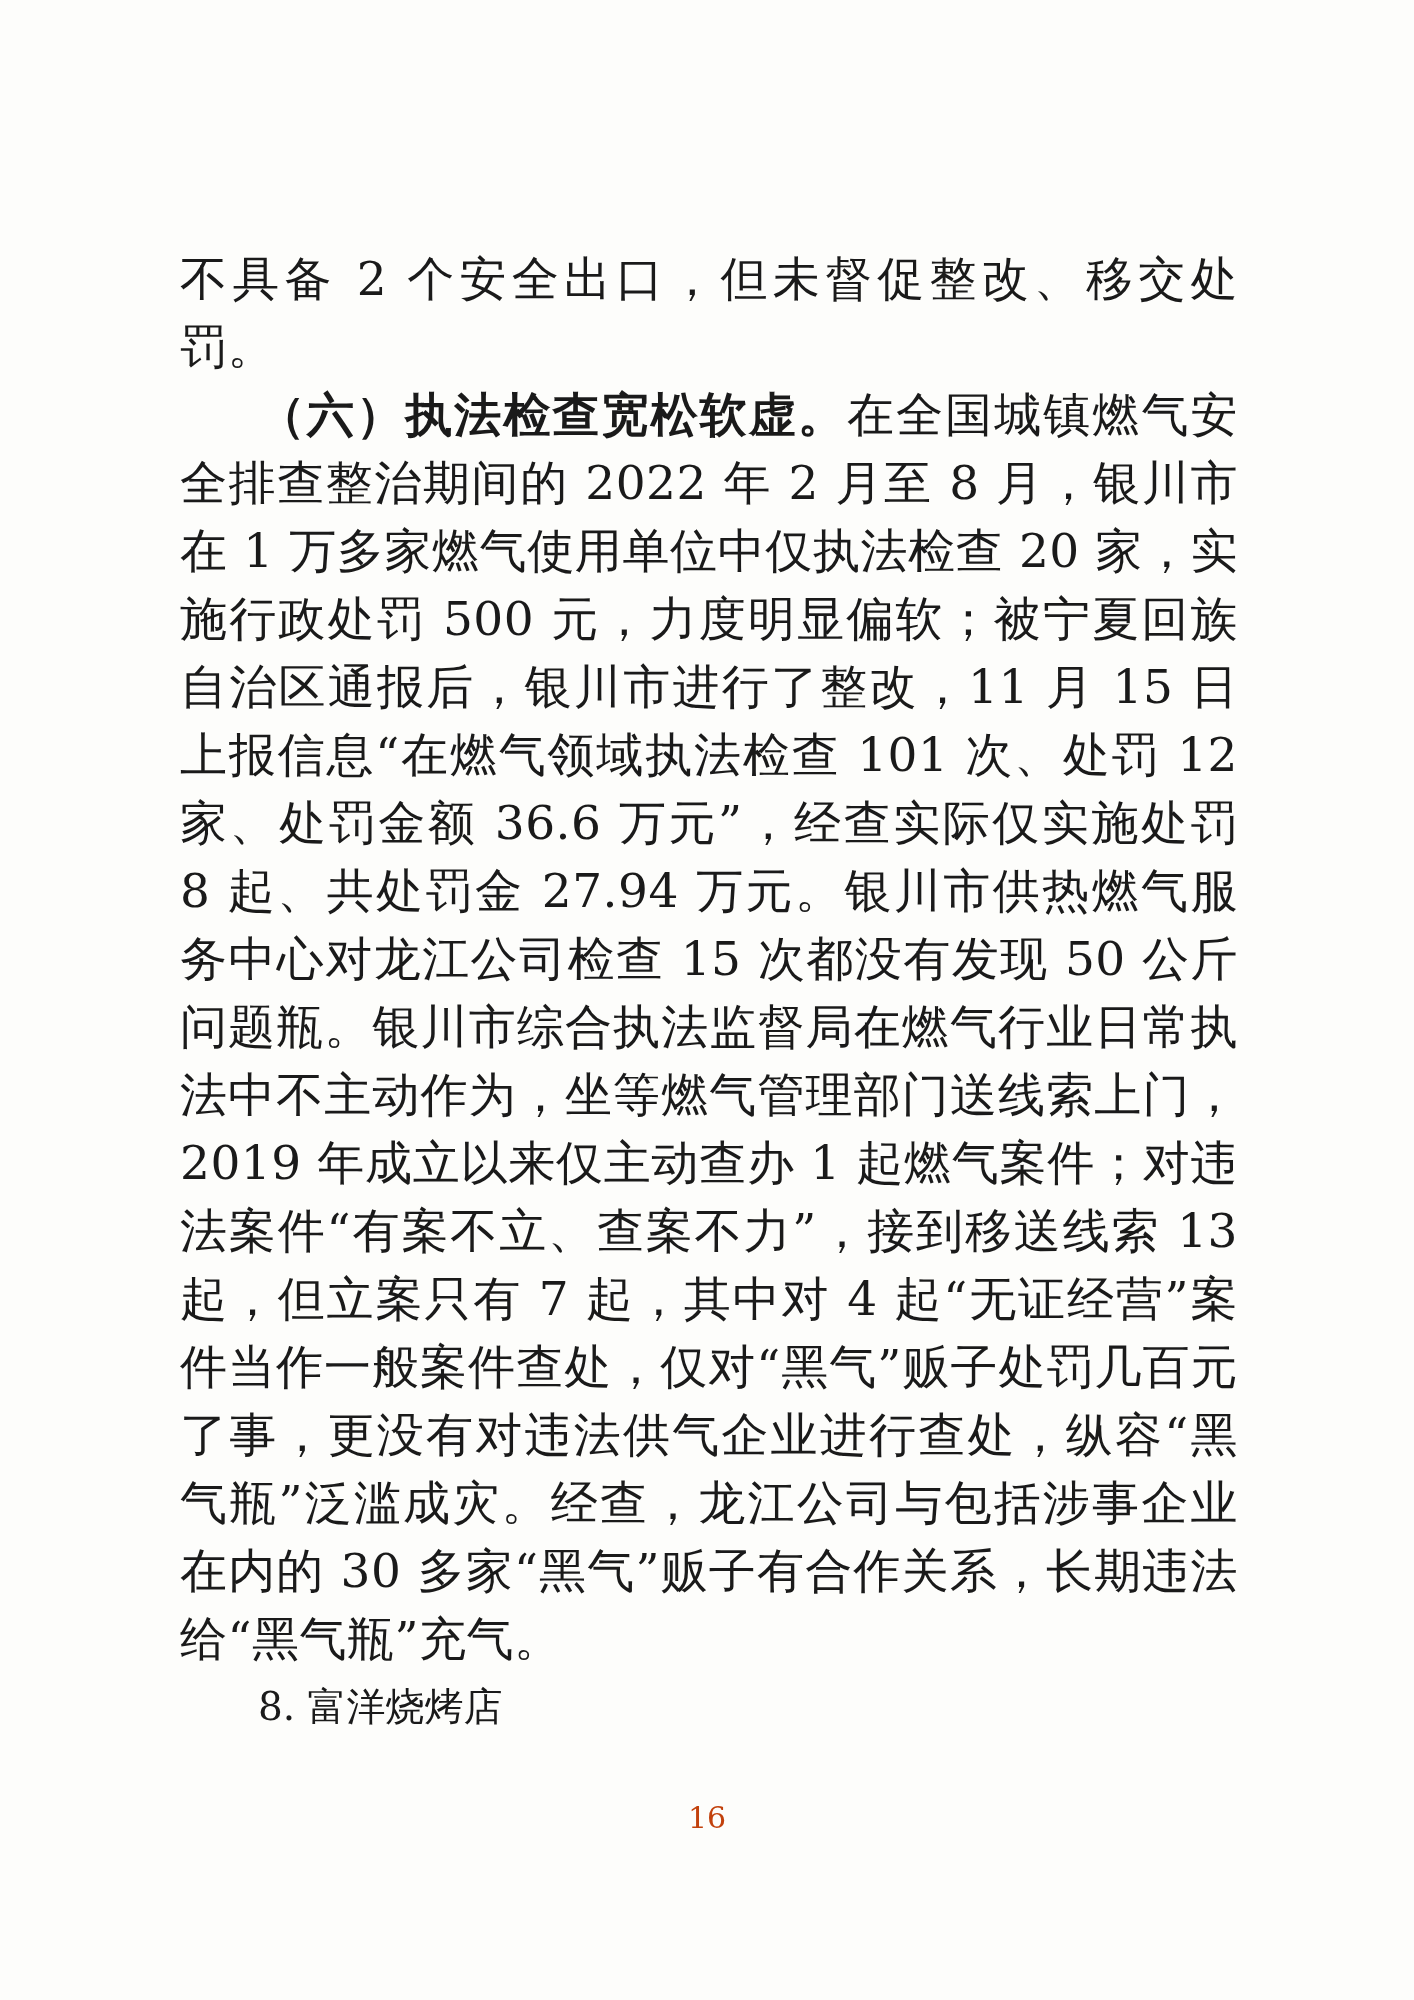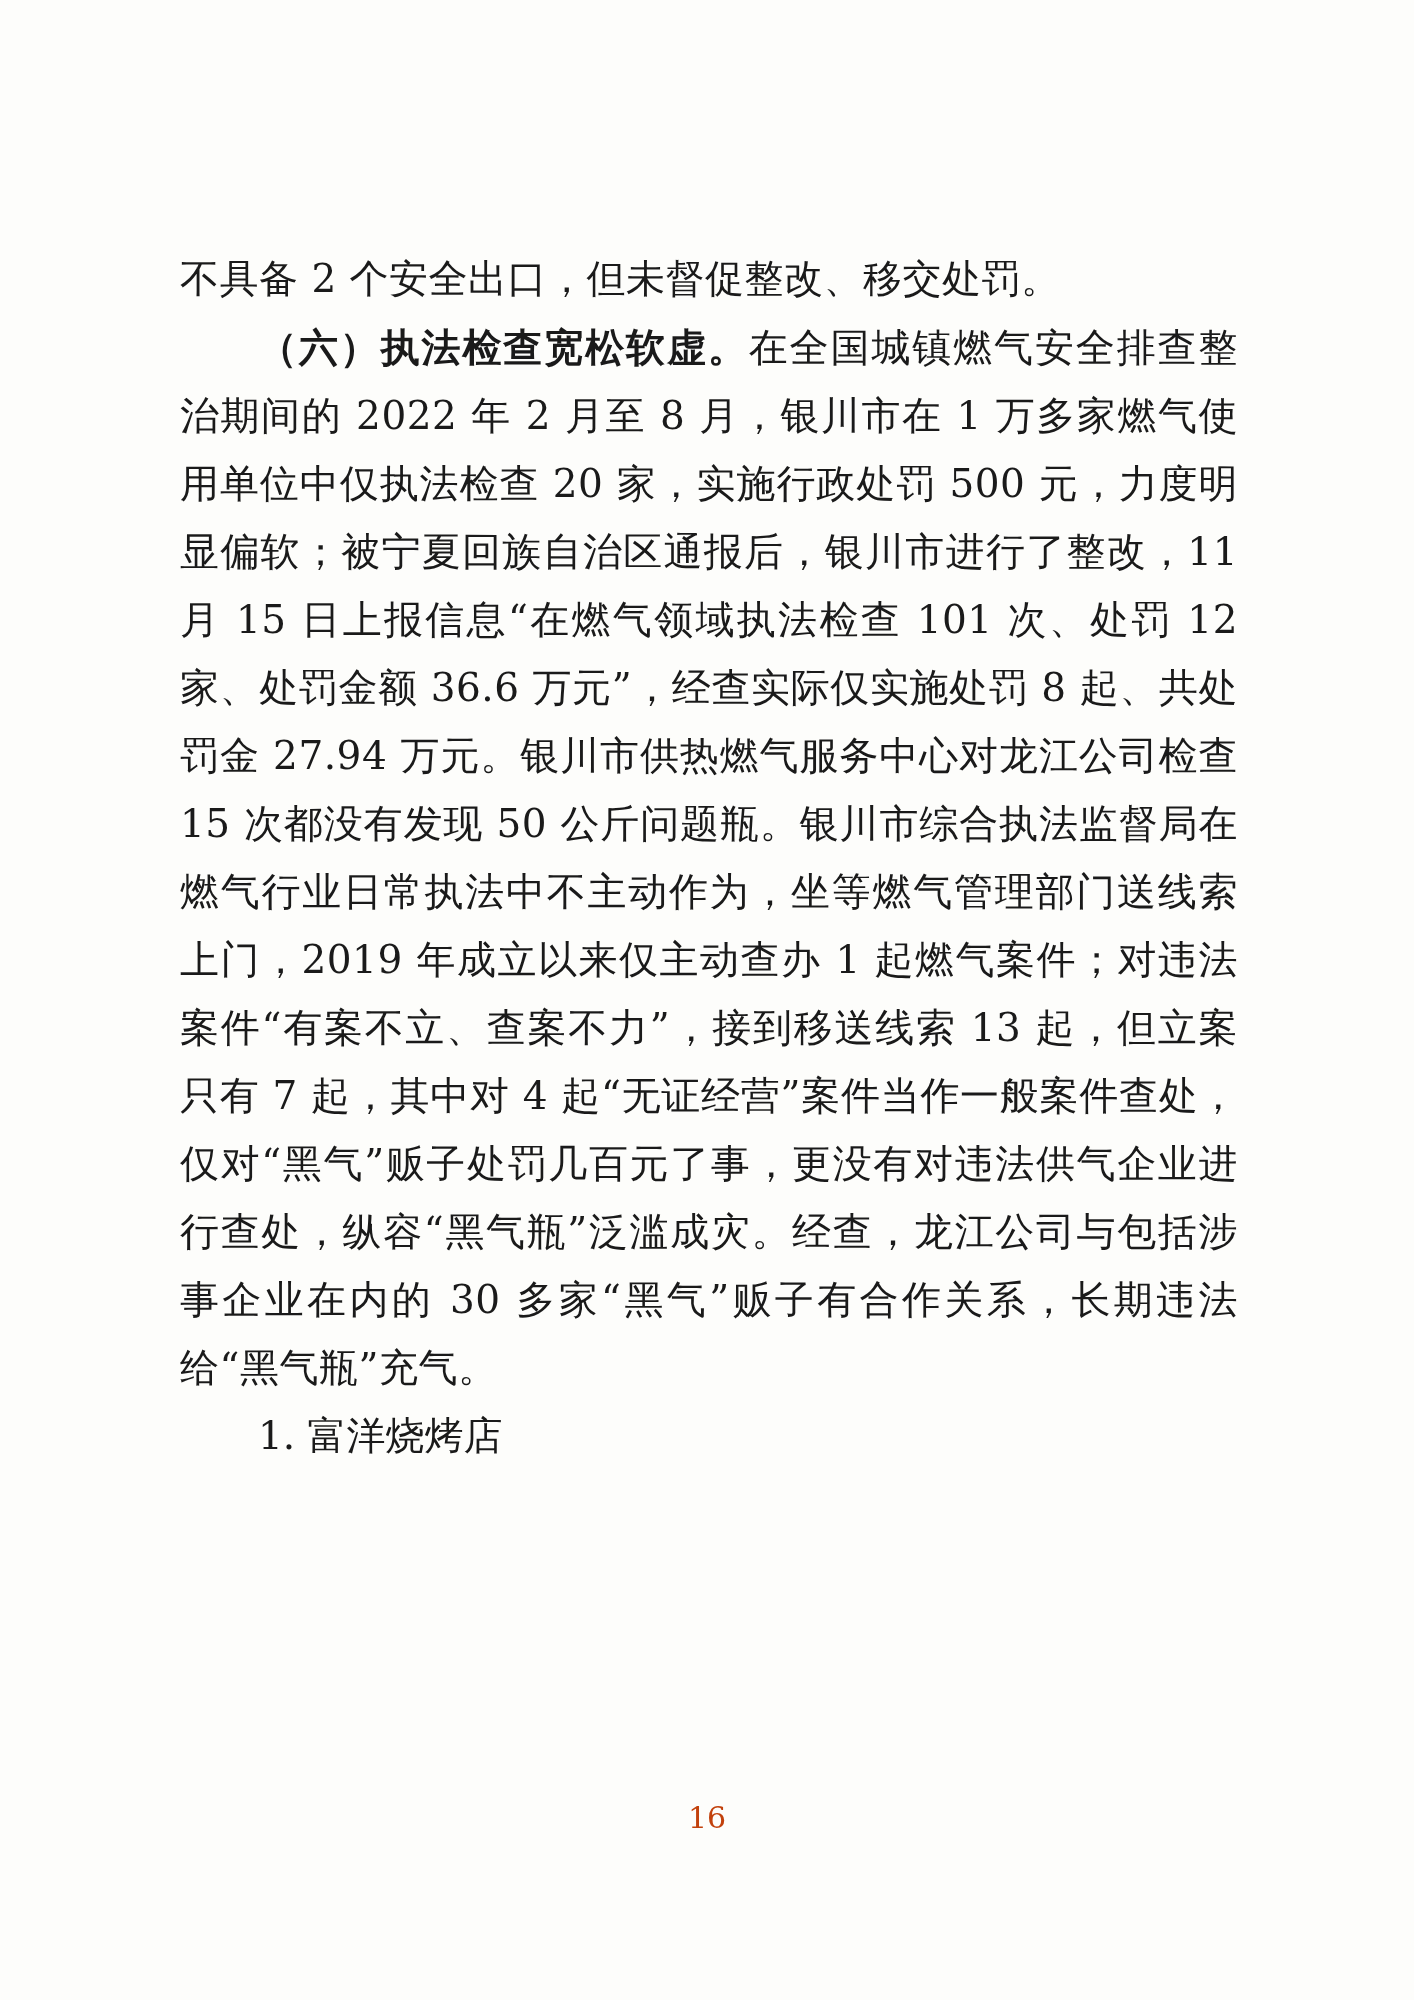--- a/index.html
+++ b/index.html
@@ -23,21 +23,21 @@
     height: 2000px;
     background: #fdfdfb;
   }
   .content {
     position: absolute;
     left: 180px;
     top: 245px;
     width: 1058px;
   }
   .para {
-    font-size: 39px;
+    font-size: 47px;
     line-height: 68px;
     text-align: justify;
     text-justify: inter-ideograph;
     letter-spacing: 0.5px;
     margin: 0 0 0 0;
   }
   .para.indent {
     text-indent: 78px;
   }
   .bold-run {
@@ -79,18 +79,18 @@
 
 <div class="page">
   <div class="content">
 
     <p class="para">不具备 2 个安全出口，但未督促整改、移交处罚。</p>
 
     <p class="para indent"><span class="bold-run">（六）执法检查宽松软虚。</span><span>在全国城镇燃气安全排查整治期间的 2022 年 2 月至 8 月，银川市在 1 万多家燃气使用单位中仅执法检查 20 家，实施行政处罚 500 元，力度明显偏软；被宁夏回族自治区通报后，银川市进行了整改，11 月 15 日上报信息“在燃气领域执法检查 101 次、处罚 12 家、处罚金额 36.6 万元”，经查实际仅实施处罚 8 起、共处罚金 27.94 万元。银川市供热燃气服务中心对龙江公司检查 15 次都没有发现 50 公斤问题瓶。银川市综合执法监督局在燃气行业日常执法中不主动作为，坐等燃气管理部门送线索上门，2019 年成立以来仅主动查办 1 起燃气案件；对违法案件“有案不立、查案不力”，接到移送线索 13 起，但立案只有 7 起，其中对 4 起“无证经营”案件当作一般案件查处，仅对“黑气”贩子处罚几百元了事，更没有对违法供气企业进行查处，纵容“黑气瓶”泛滥成灾。经查，龙江公司与包括涉事企业在内的 30 多家“黑气”贩子有合作关系，长期违法给“黑气瓶”充气。</span></p>
 
 
 
-    <p class="listitem">1. 富洋烧烤店</p>
+    <p class="listitem">8. 富洋烧烤店</p>
 
   </div>
 
   <div class="page-number">16</div>
 </div>
 
 </body></html>

